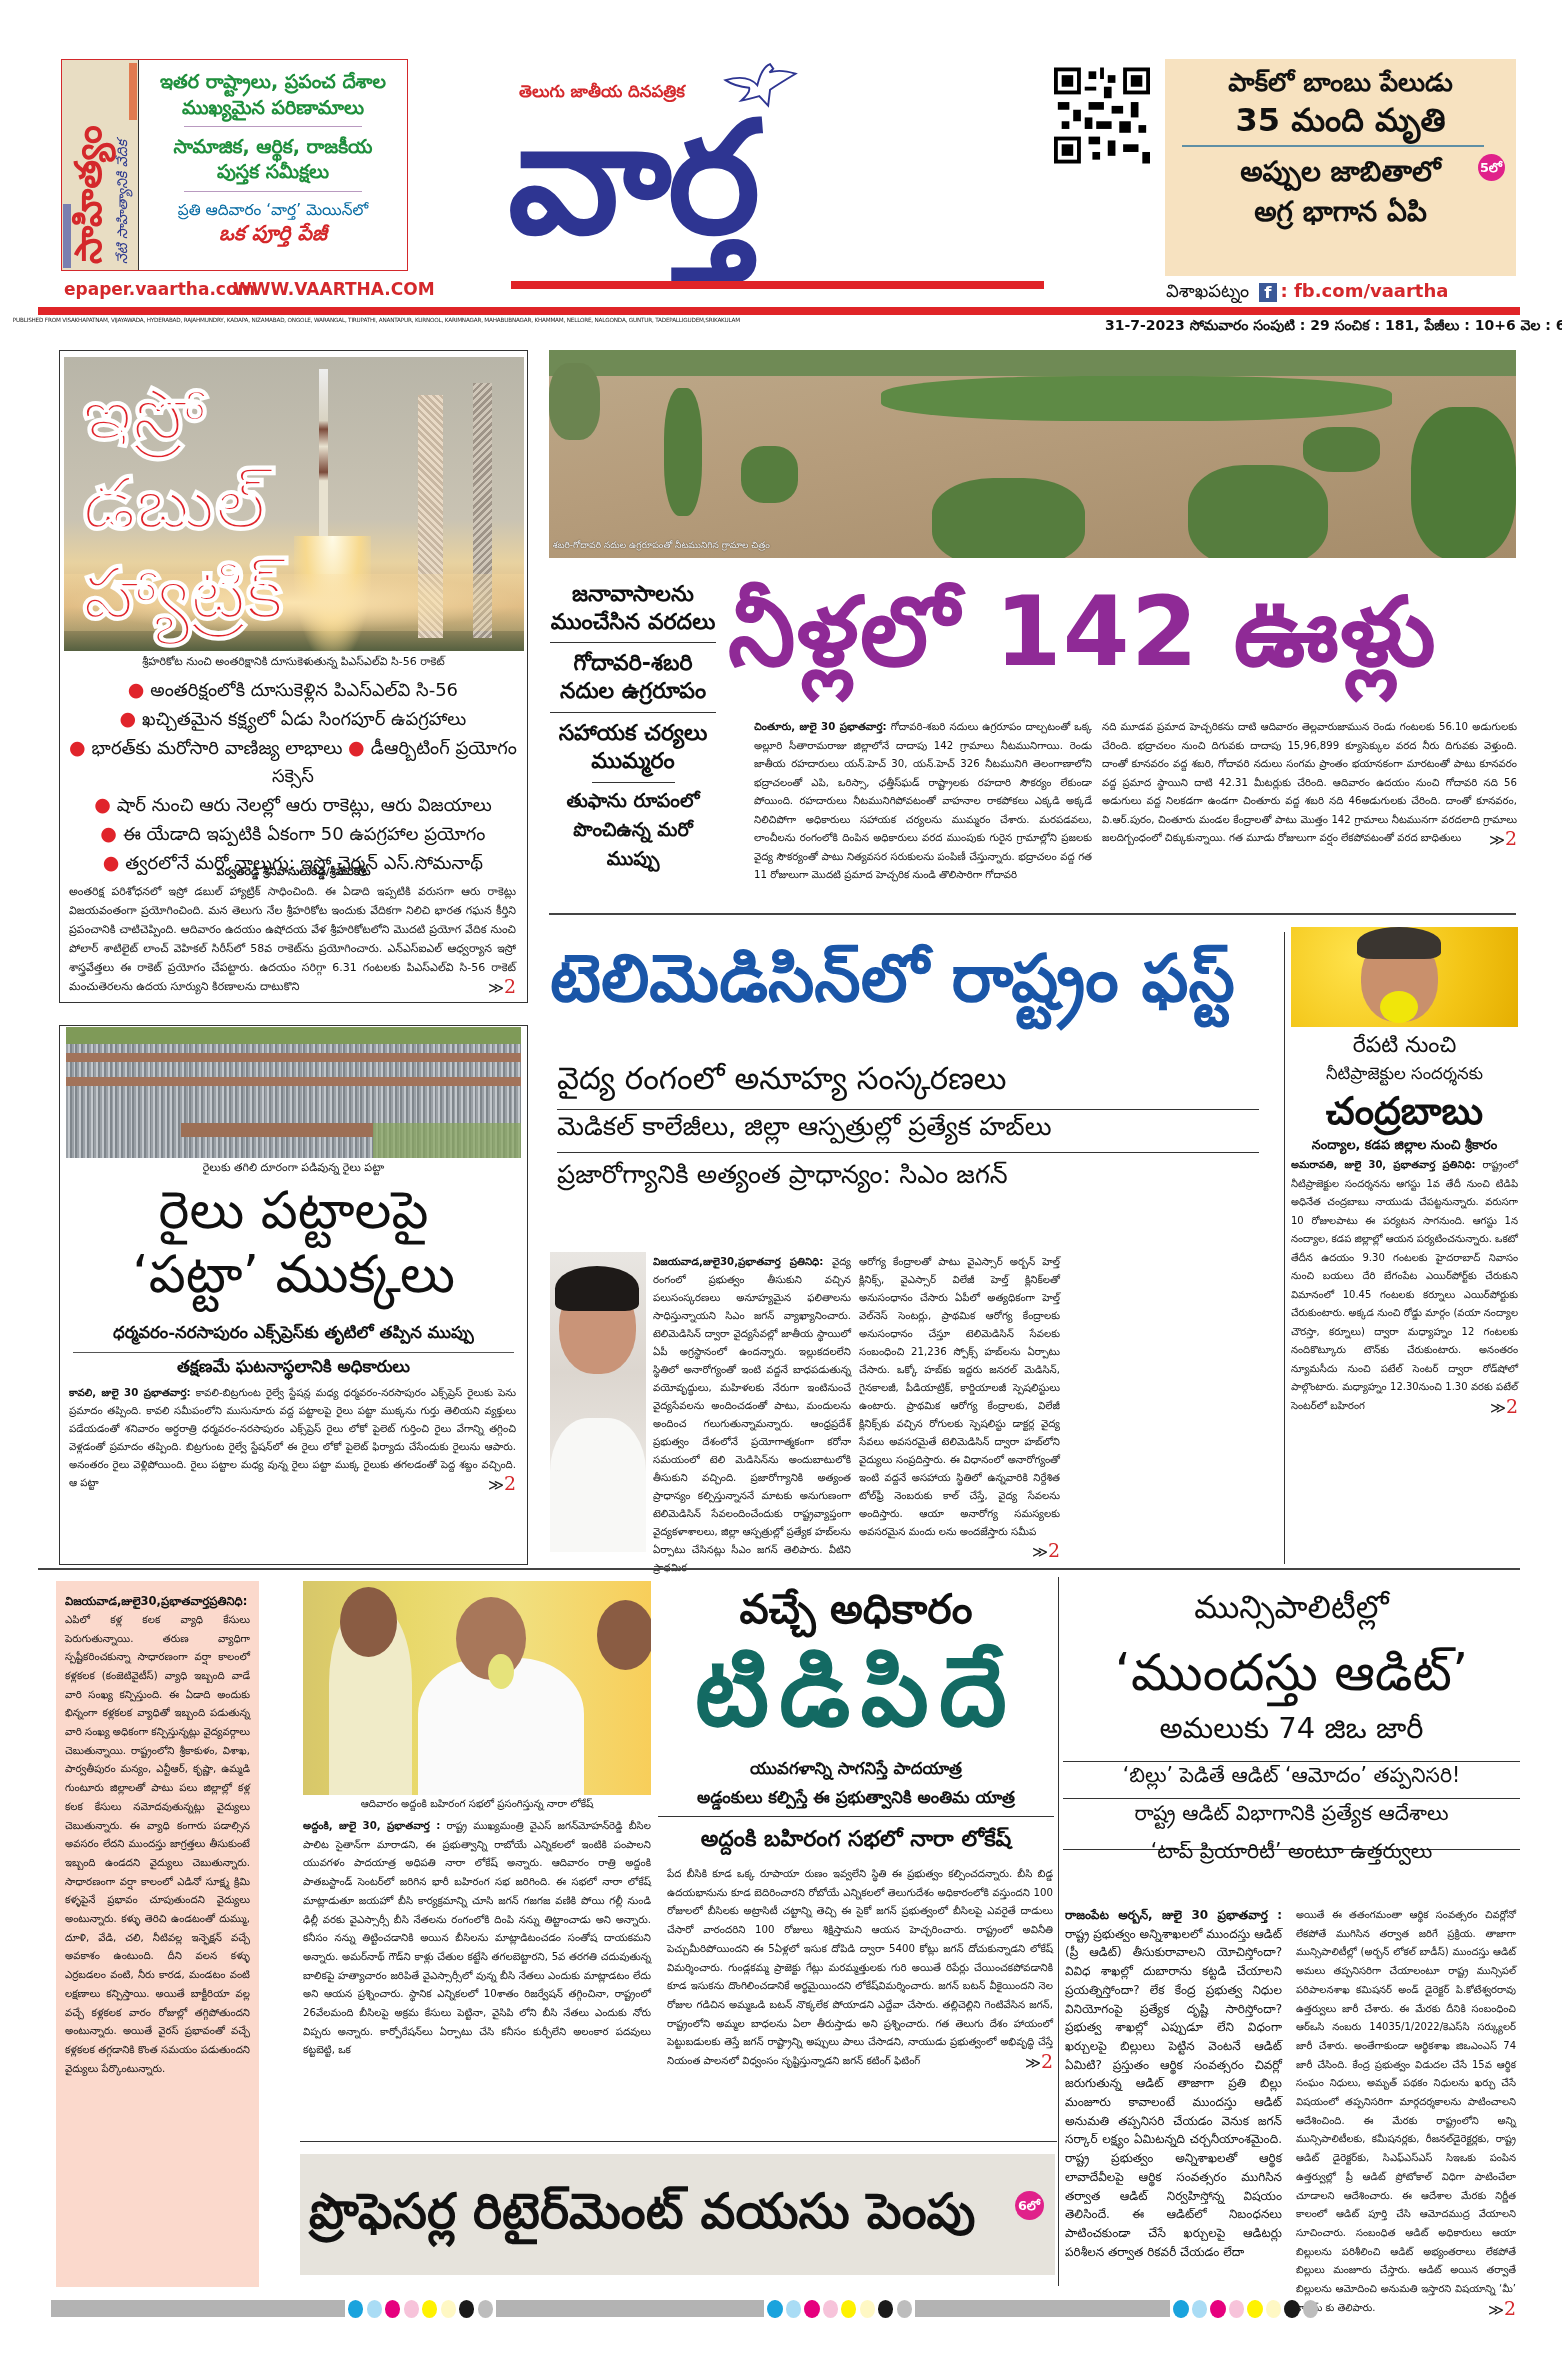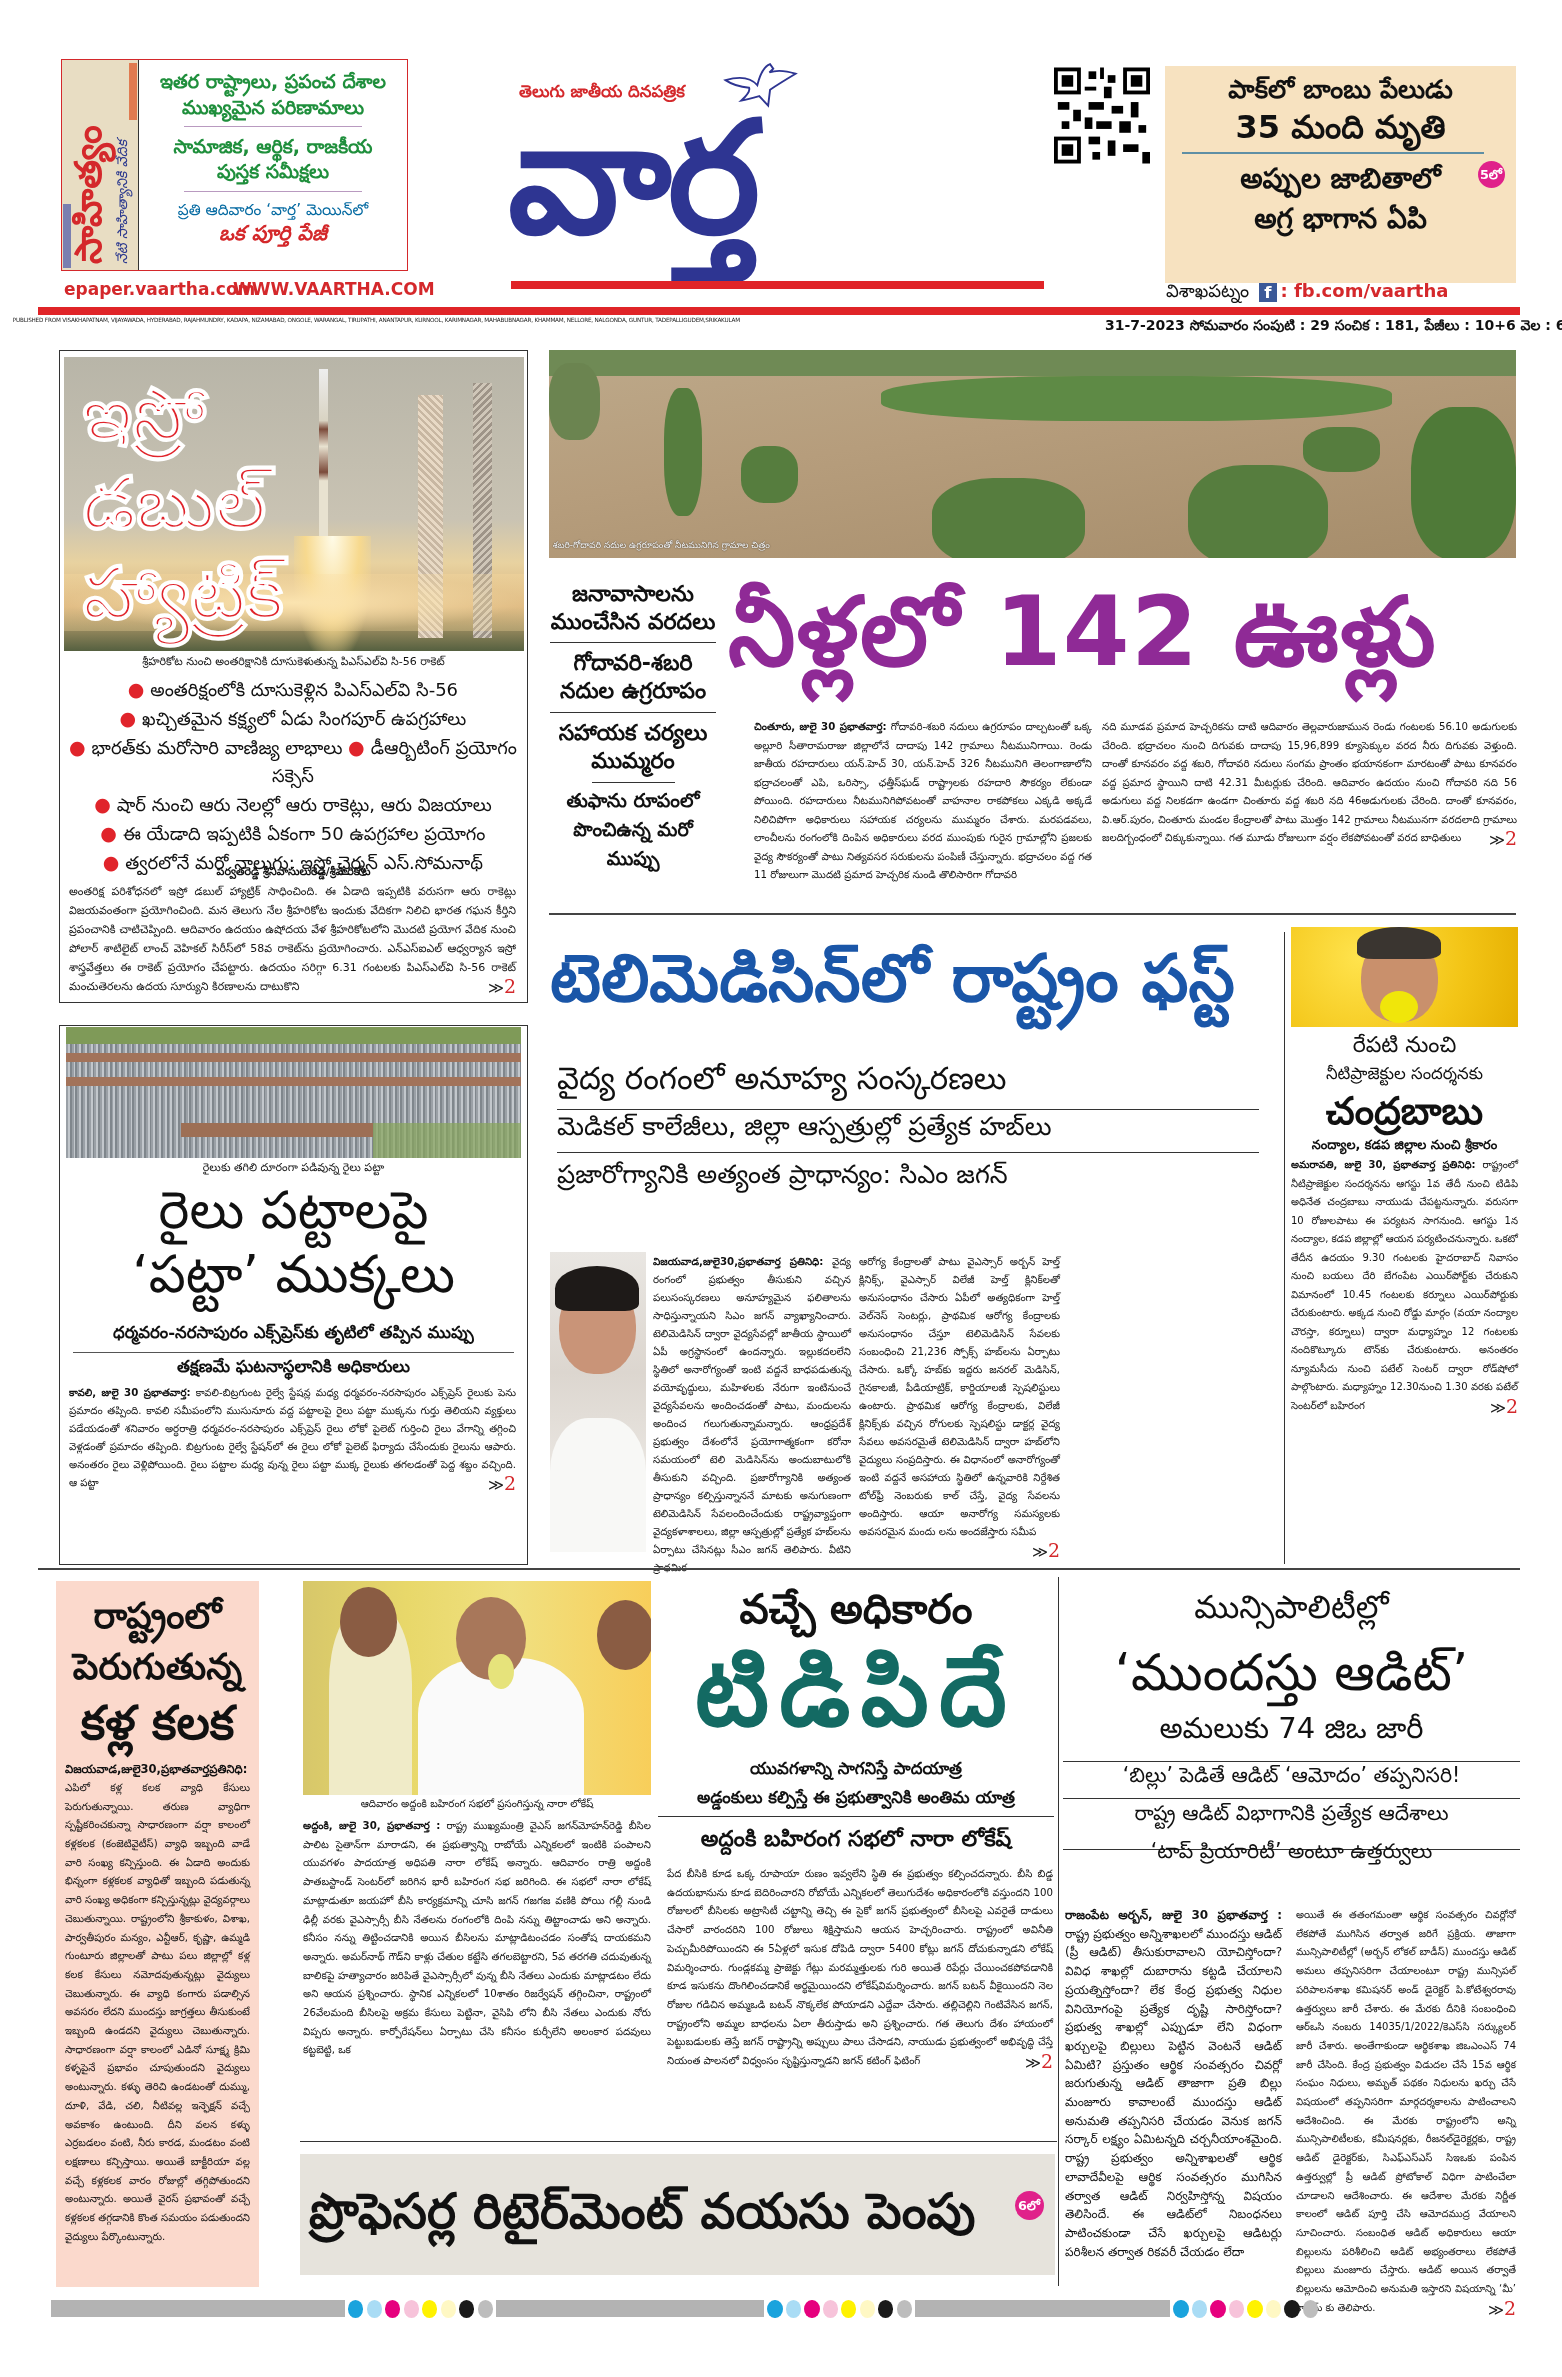--- a/index.html
+++ b/index.html
@@ -22,21 +22,21 @@
   #www { left: 233px; top: 279px; font-size: 17px; font-weight: bold; color: #d4282b; }
 
   #tagline { left: 519px; top: 82px; font-size: 16.6px; color: #d4282b; font-weight: bold; }
   #bird { left: 722px; top: 61px; width: 77px; height: 51px; }
   #logo { left: 508px; top: 102px; width: 536px; height: 153px; }
   #logo-text { font-size: 156px; font-weight: bold; color: #2e3592; line-height: 153px; letter-spacing: -3.8px; }
   #logo-red { left: 511px; top: 281px; width: 533px; height: 7.7px; background: #e02428; }
 
   #qr { left: 1054px; top: 66px; width: 96px; height: 99px; }
 
-  #teaser { left: 1165px; top: 59px; width: 351px; height: 217px; background: #f7e2c0; padding: 5.1px 12.8px; text-align: center; margin-top: 7px; }
+  #teaser { left: 1165px; top: 59px; width: 351px; height: 217px; background: #f7e2c0; padding: 5.1px 12.8px; text-align: center; }
   #teaser .t1 { font-size: 25.5px; font-weight: bold; line-height: 36px; }
   #teaser .t2 { font-size: 32px; font-weight: bold; line-height: 40px; }
   #teaser .t3 { font-size: 28px; font-weight: bold; line-height: 40px; }
   #teaser hr { border: none; border-top: 2.6px solid #5f8fa5; margin: 5.1px 19px 5.1px 3.8px; }
   #teaser .pg { position: absolute; right: 11.5px; top: 95px; width: 27px; height: 27px; border-radius: 50%; background: #e0218a; color: #fff; font-size: 12.8px; line-height: 27px; font-weight: bold; }
 
   #city-line { left: 1166px; top: 280px; font-size: 18px; }
   #fb-icon { display: inline-block; width: 18px; height: 19px; background: #3b5998; color: #fff; font-weight: bold; text-align: center; line-height: 20.4px; font-size: 16.6px; margin: 0 3.8px; vertical-align: middle; }
   #fb-url { color: #d4282b; font-weight: bold; }
 
@@ -355,25 +355,20 @@
 <div id="cbn-h3" class="abs">చంద్రబాబు</div>
 <div id="cbn-h4" class="abs">నంద్యాల, కడప జిల్లాల నుంచి శ్రీకారం</div>
 <div id="cbn-body" class="abs">
   <b>అమరావతి, జులై 30, ప్రభాతవార్త ప్రతినిధి:</b> <span>రాష్ట్రంలో నీటిప్రాజెక్టుల సందర్శనను ఆగస్టు 1వ తేదీ నుంచి టిడిపి అధినేత చంద్రబాబు నాయుడు చేపట్టనున్నారు. వరుసగా 10 రోజులపాటు ఈ పర్యటన సాగనుంది. ఆగస్టు 1న నంద్యాల, కడప జిల్లాల్లో ఆయన పర్యటించనున్నారు. ఒకటో తేదీన ఉదయం 9.30 గంటలకు హైదరాబాద్ నివాసం నుంచి బయలు దేరి బేగంపేట ఎయిర్‌పోర్ట్‌కు చేరుకుని విమానంలో 10.45 గంటలకు కర్నూలు ఎయిర్‌పోర్టుకు చేరుకుంటారు. అక్కడ నుంచి రోడ్డు మార్గం (వయా నంద్యాల చౌరస్తా, కర్నూలు) ద్వారా మధ్యాహ్నం 12 గంటలకు నందికొట్కూరు టౌన్‌కు చేరుకుంటారు. అనంతరం న్యూమసీదు నుంచి పటేల్ సెంటర్ ద్వారా రోడ్‌షోలో పాల్గొంటారు. మధ్యాహ్నం 12.30నుంచి 1.30 వరకు పటేల్ సెంటర్‌లో బహిరంగ</span>
   <span class="cont"><span class="arr">≫</span><span>2</span></span>
 </div>
 
 <div id="mid-rule" class="abs"></div>
 
 <div id="kk-box" class="abs">
-  <div id="kk-head">
-    <div>రాష్ట్రంలో</div>
-    <div>పెరుగుతున్న</div>
-    <div class="big">కళ్ల కలక</div>
-  </div>
   <div id="kk-dl">విజయవాడ,జులై30,ప్రభాతవార్తప్రతినిధి:</div>
   <div id="kk-body">ఎపిలో కళ్ల కలక వ్యాధి కేసులు పెరుగుతున్నాయి. తరుణ వ్యాధిగా స్పష్టీకరించకున్నా సాధారణంగా వర్షా కాలంలో కళ్లకలక (కంజెటివైటీస్) వ్యాధి ఇబ్బంది వాడే వారి సంఖ్య కన్పిస్తుంది. ఈ ఏడాది అందుకు భిన్నంగా కళ్లకలక వ్యాధితో ఇబ్బంది పడుతున్న వారి సంఖ్య అధికంగా కన్పిస్తున్నట్లు వైద్యవర్గాలు చెబుతున్నాయి. రాష్ట్రంలోని శ్రీకాకుళం, విశాఖ, పార్వతీపురం మన్యం, ఎన్టీఆర్, కృష్ణా, ఉమ్మడి గుంటూరు జిల్లాలతో పాటు పలు జిల్లాల్లో కళ్ల కలక కేసులు నమోదవుతున్నట్లు వైద్యులు చెబుతున్నారు. ఈ వ్యాధి కంగారు పడాల్సిన అవసరం లేదని ముందస్తు జాగ్రత్తలు తీసుకుంటే ఇబ్బంది ఉండదని వైద్యులు చెబుతున్నారు. సాధారణంగా వర్షా కాలంలో ఎడినో సూక్ష్మ క్రిమి కళ్ళపైనే ప్రభావం చూపుతుందని వైద్యులు అంటున్నారు. కళ్ళు తెరిచి ఉండటంతో దుమ్ము, దూళి, వేడి, చలి, నీటివల్ల ఇన్ఫెక్షన్ వచ్చే అవకాశం ఉంటుంది. దీని వలన కళ్ళు ఎర్రబడలం వంటి, నీరు కారడ, మండటం వంటి లక్షణాలు కన్పిస్తాయి. అయితే బాక్టీరియా వల్ల వచ్చే కళ్లకలక వారం రోజుల్లో తగ్గిపోతుందని అంటున్నారు. అయితే వైరస్ ప్రభావంతో వచ్చే కళ్లకలక తగ్గడానికి కొంత సమయం పడుతుందని వైద్యులు పేర్కొంటున్నారు.</div>
 </div>
 
 <div id="lokesh-photo" class="abs">
   <div class="p1"></div>
     <div class="p1h"></div>
   <div class="p2"></div>
     <div class="p2h"></div>
   <div class="mic"></div>

